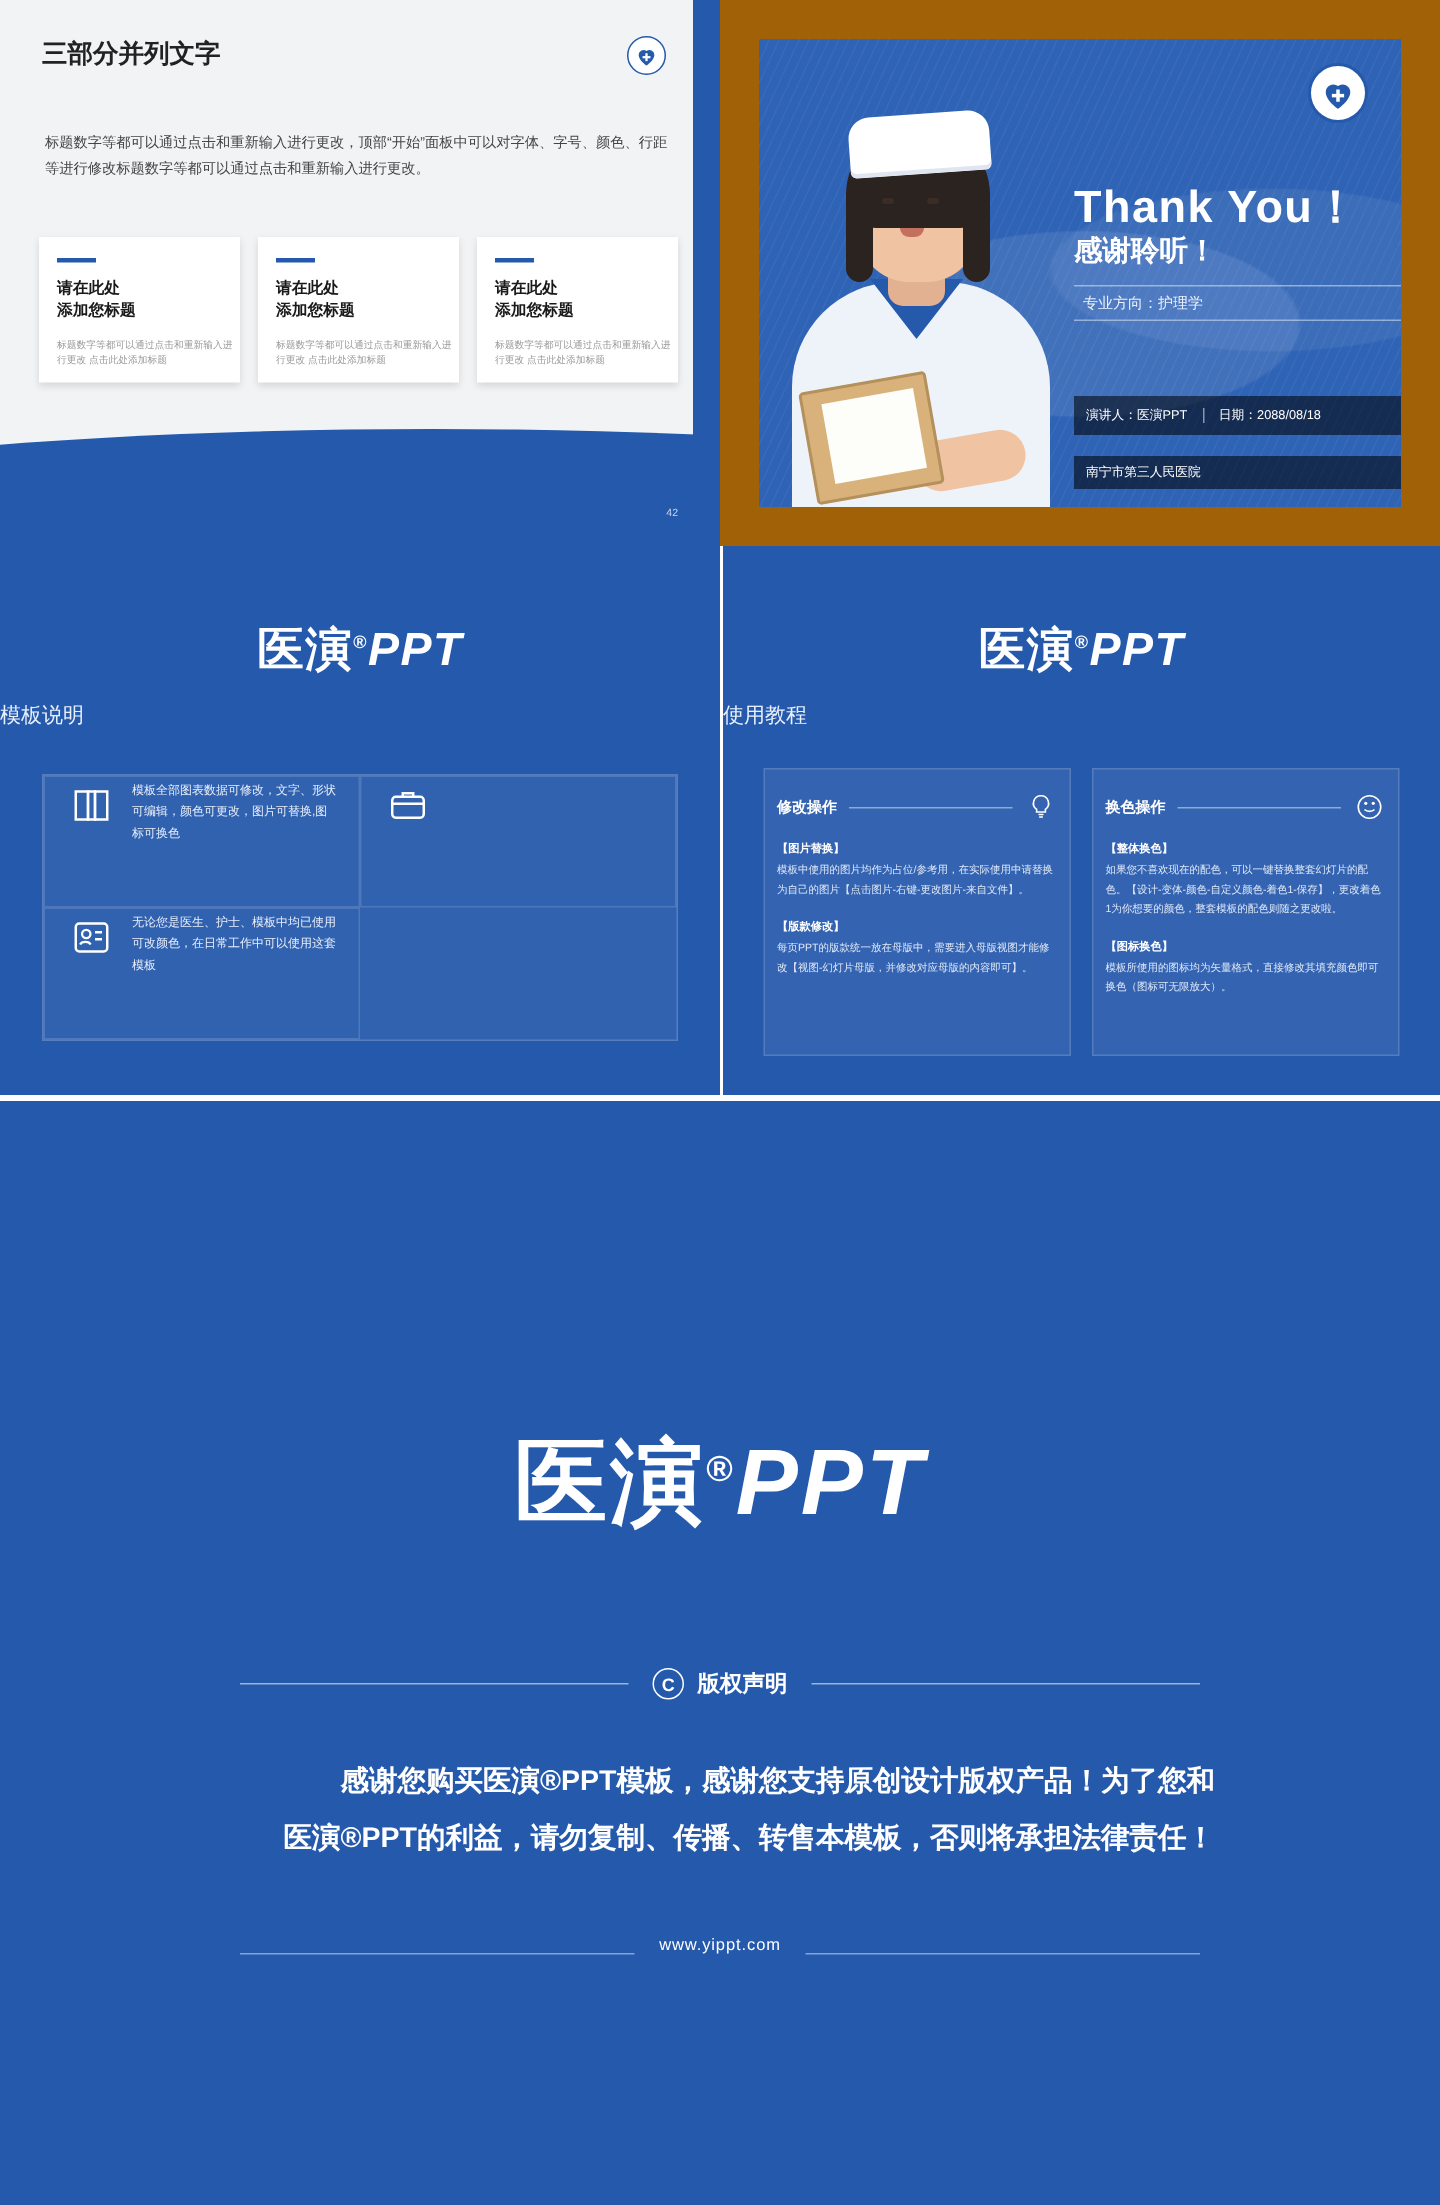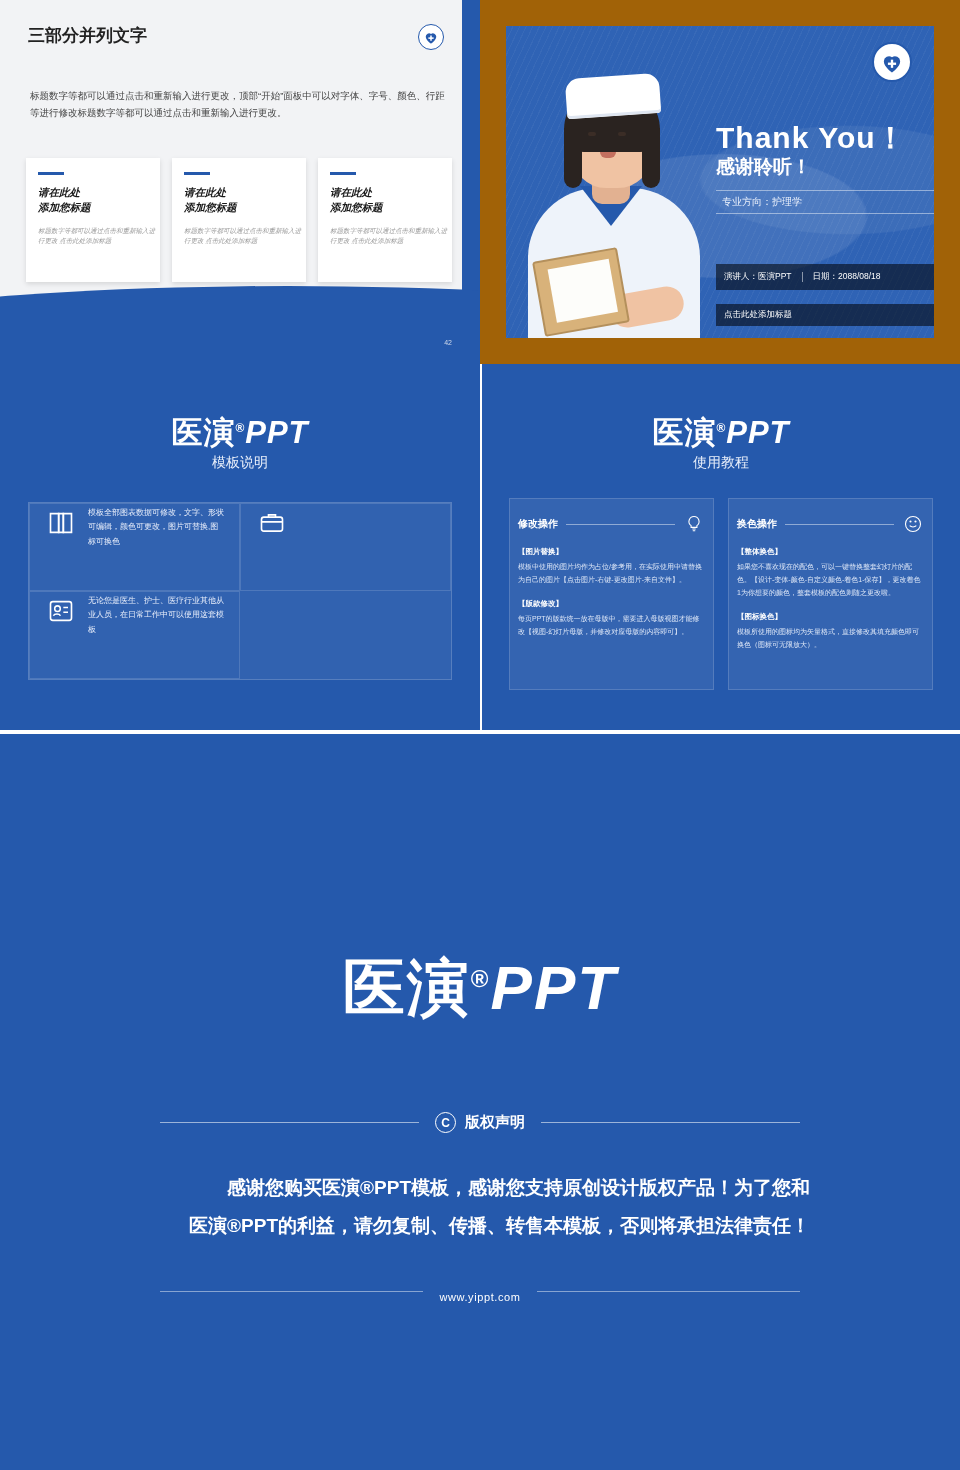--- a/index.html
+++ b/index.html
@@ -45,26 +45,25 @@
   .a-logo svg { width: 18px; height: 18px; }
   .a-desc {
     position: absolute; left: 30px; top: 88px; width: 420px;
     font-size: 9.5px; line-height: 1.75; color: #444;
   }
   .a-cards {
     position: absolute; left: 26px; top: 158px;
     display: flex; gap: 12px; z-index: 3;
   }
   .a-card {
-    width: 134px; height: 124px;
+    width: 134px; height: 97px;
     background: #ffffff;
     box-shadow: 0 2px 5px rgba(0,0,0,.12);
     padding: 14px 0 10px 12px;
     position: relative;
-    font-style: italic;
   }
   .a-card .bar { width: 26px; height: 2.5px; background: #2559ac; margin-bottom: 10px; }
   .a-card .ct { font-size: 10.5px; font-weight: 700; color: #1a1a1a; line-height: 1.5; }
   .a-card .cd { margin-top: 10px; font-size: 6.5px; color: #9a9a9a; line-height: 1.6; }
   .a-pagenum {
     position: absolute; right: 28px; bottom: 18px;
     font-size: 7px; color: #cfd9ea; z-index: 4;
   }
 
   
@@ -190,21 +189,21 @@
     background: #2559ac; overflow: hidden;
   }
   .slideD { border-left: 2px solid #fff; }
   .brand {
     text-align: center; margin-top: 48px;
     font-size: 31px; font-weight: 700; color: #fff; letter-spacing: 1px;
   }
   .brand .reg { font-size: 12px; vertical-align: super; }
   .brand .ppt { font-style: italic; }
   .brand-sub {
-    text-align: center; font-size: 14px; color: #eaf0fb;
+    text-align: left; margin-top: 14px; font-size: 14px; color: #eaf0fb;
   }
 
   
   .c-grid {
     margin: 30px auto 0 auto; width: 424px;
     display: grid; grid-template-columns: 1fr 1fr; gap: 0;
     border: 1px solid rgba(255,255,255,.18);
     background: rgba(255,255,255,.06);
   }
   .c-cell {
@@ -264,21 +263,21 @@
     font-size: 12px; display: flex; align-items: center; justify-content: center;
     font-weight: 700;
   }
   .r3-divider .ctxt { font-size: 15px; font-weight: 700; color: #fff; }
   .r3-body {
     margin: 36px auto 0 auto; width: 660px; text-align: right;
     font-size: 19px; line-height: 2.0; color: #ffffff; font-weight: 700;
   }
   .r3-foot {
     margin: 46px auto 0 auto; width: 640px;
-    display: flex; align-items: flex-start; gap: 16px;
+    display: flex; align-items: flex-end; gap: 16px;
   }
   .r3-foot .ln { flex: 1; height: 1px; background: rgba(255,255,255,.45); }
   .r3-foot .url { font-size: 11px; color: #fff; letter-spacing: .6px; }
 </style>
 </head>
 <body>
 
 <div class="page">
 
   <div class="row1">
@@ -354,21 +353,21 @@
         <div class="b-thanks">Thank You！</div>
         <div class="b-sub">感谢聆听！</div>
         <div class="b-major">专业方向：护理学</div>
 
         <div class="b-meta">
           <span>演讲人：医演PPT</span>
           <span class="sep"></span>
           <span>日期：2088/08/18</span>
         </div>
 
-        <div class="b-org">点击此处添加标题</div>
+        <div class="b-org">南宁市第三人民医院</div>
       </div>
     </div>
   </div>
 
   <div class="row2">
 
     <div class="slideC">
       <div class="brand">
         <span>医演</span><span class="reg">®</span><span class="ppt">PPT</span>
       </div>
@@ -394,21 +393,21 @@
           </div>
         </div>
         <div class="c-cell">
           <div class="c-ico">
             <svg viewBox="0 0 24 24">
                 <rect x="3" y="4" width="18" height="16" rx="2" fill="none" stroke="#fff" stroke-width="1.4"></rect>
                 <circle cx="9" cy="10" r="2.4" fill="none" stroke="#fff" stroke-width="1.3"></circle>
                 <path d="M5.5 16c.8-2 5.2-2 6 0M14 9h4M14 13h4" fill="none" stroke="#fff" stroke-width="1.3"></path>
               </svg>
           </div>
-          <div class="c-txt">无论您是医生、护士、医疗行业其他从业人员，在日常工作中可以使用这套模板</div>
+          <div class="c-txt">无论您是医生、护士、模板中均已使用可改颜色，在日常工作中可以使用这套模板</div>
         </div>
       </div>
     </div>
 
     <div class="slideD">
       <div class="brand">
         <span>医演</span><span class="reg">®</span><span class="ppt">PPT</span>
       </div>
       <div class="brand-sub">使用教程</div>
 

